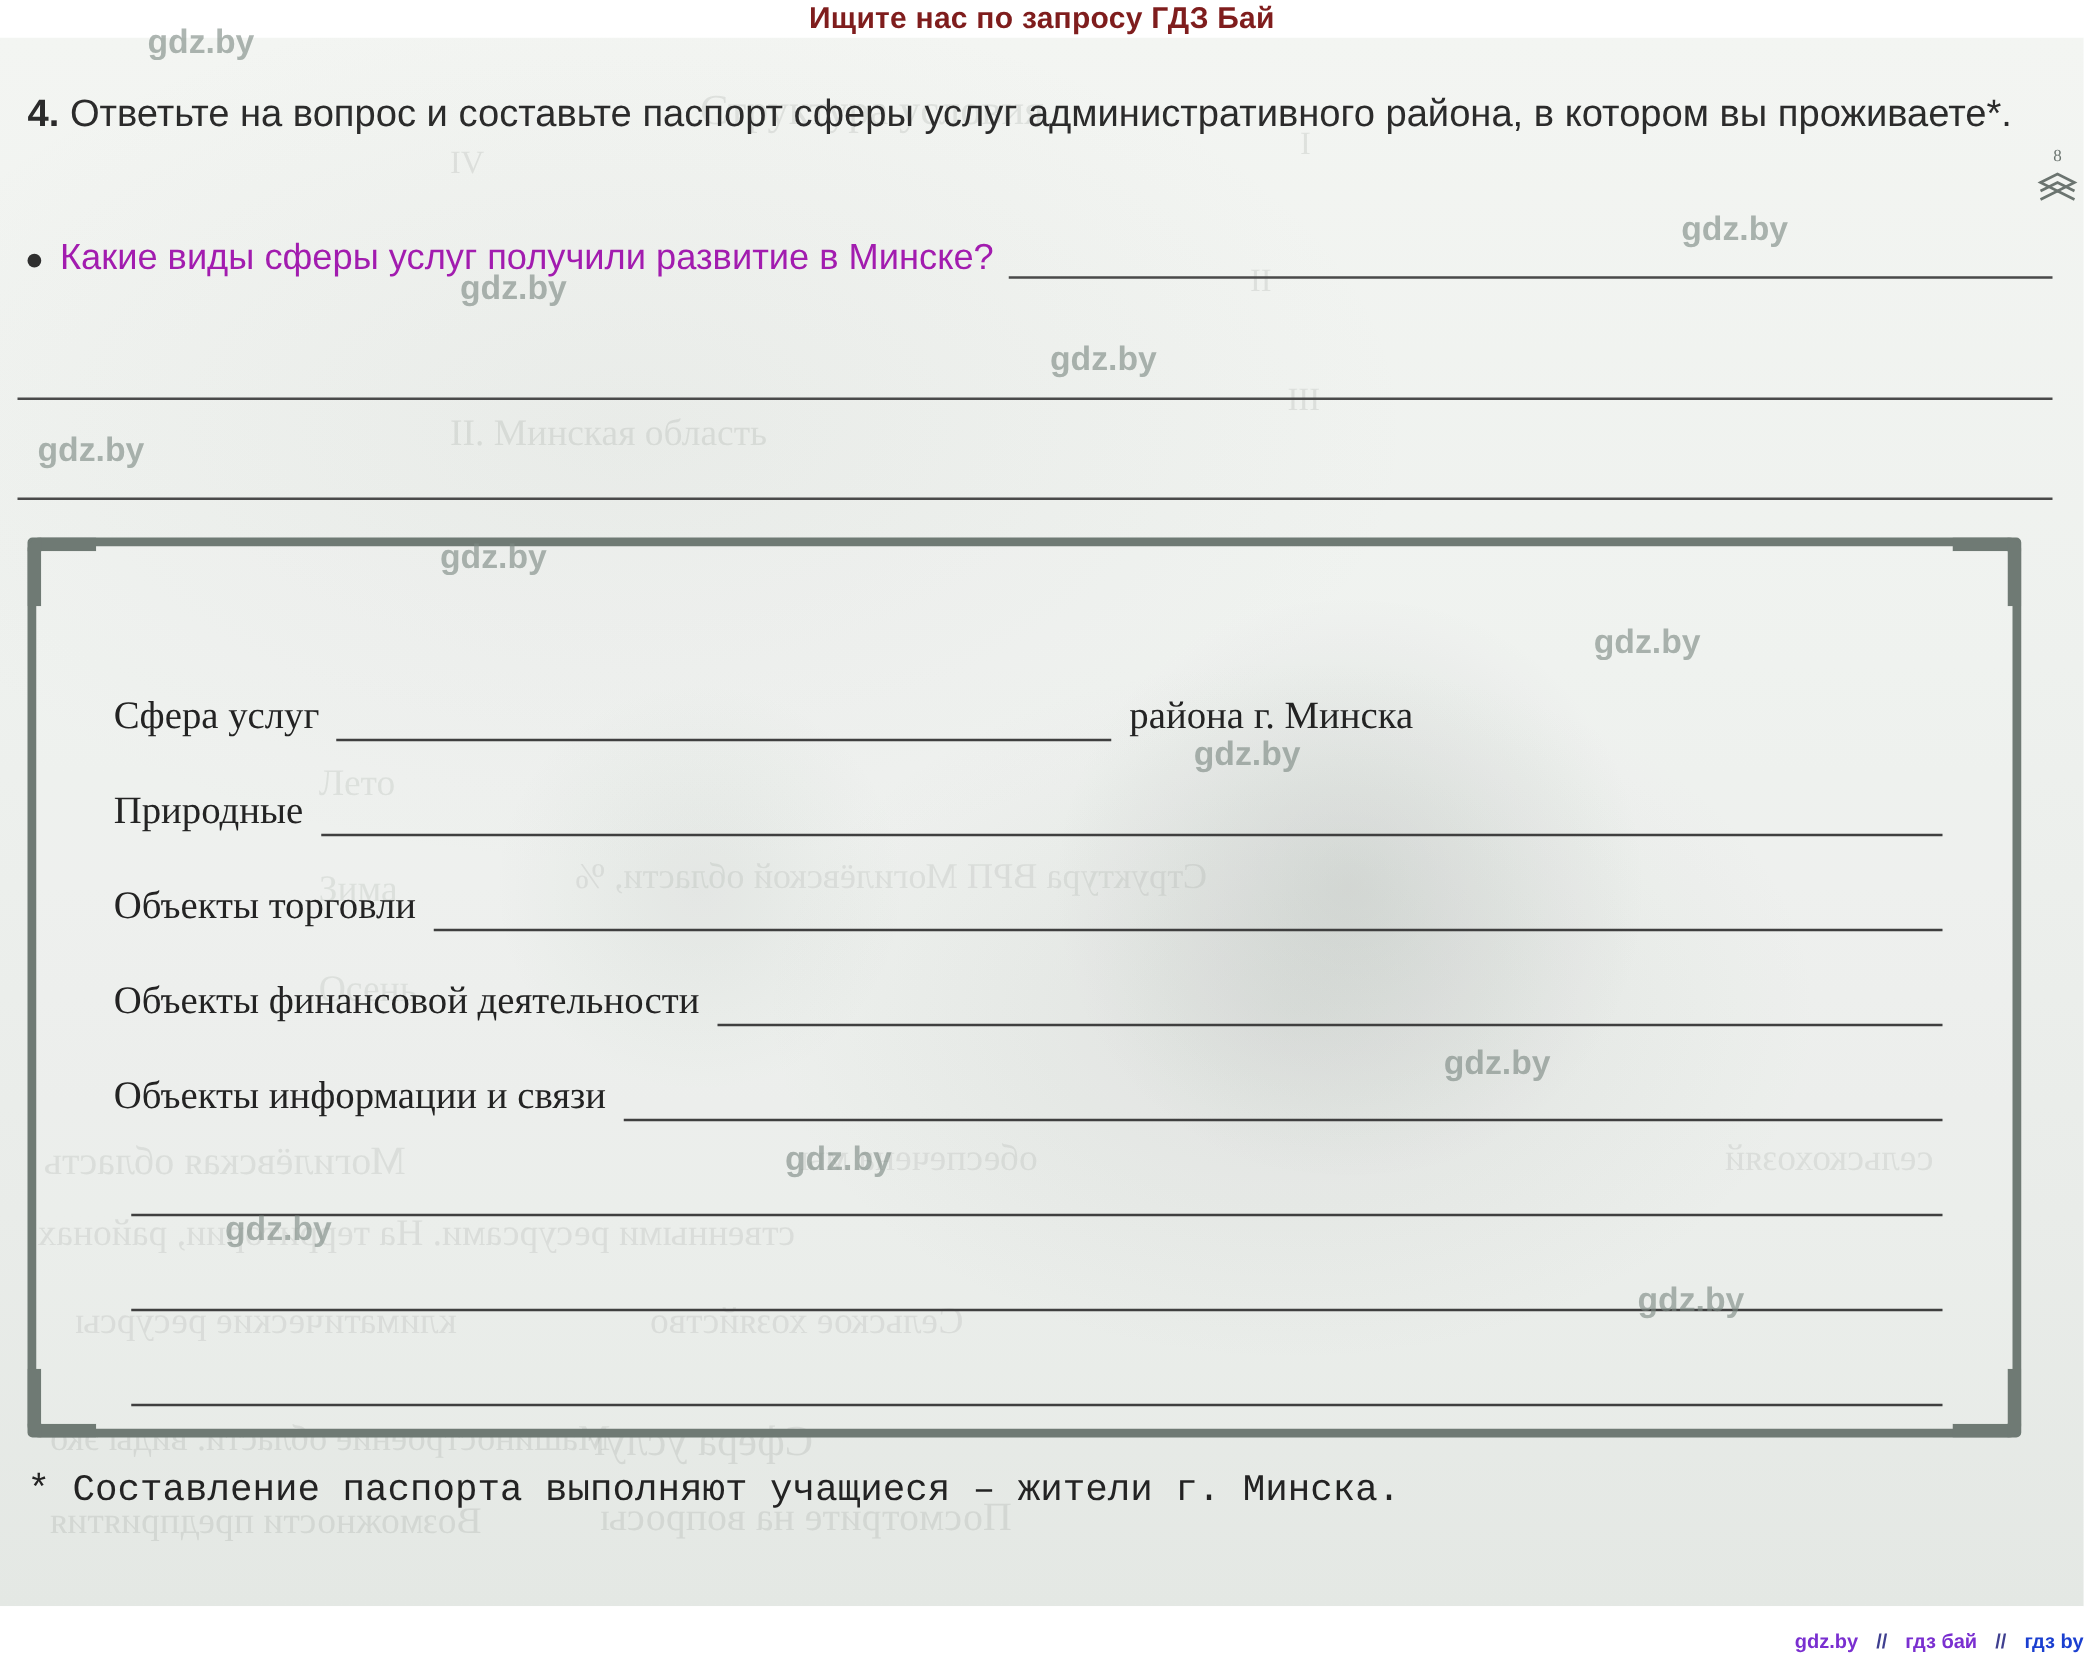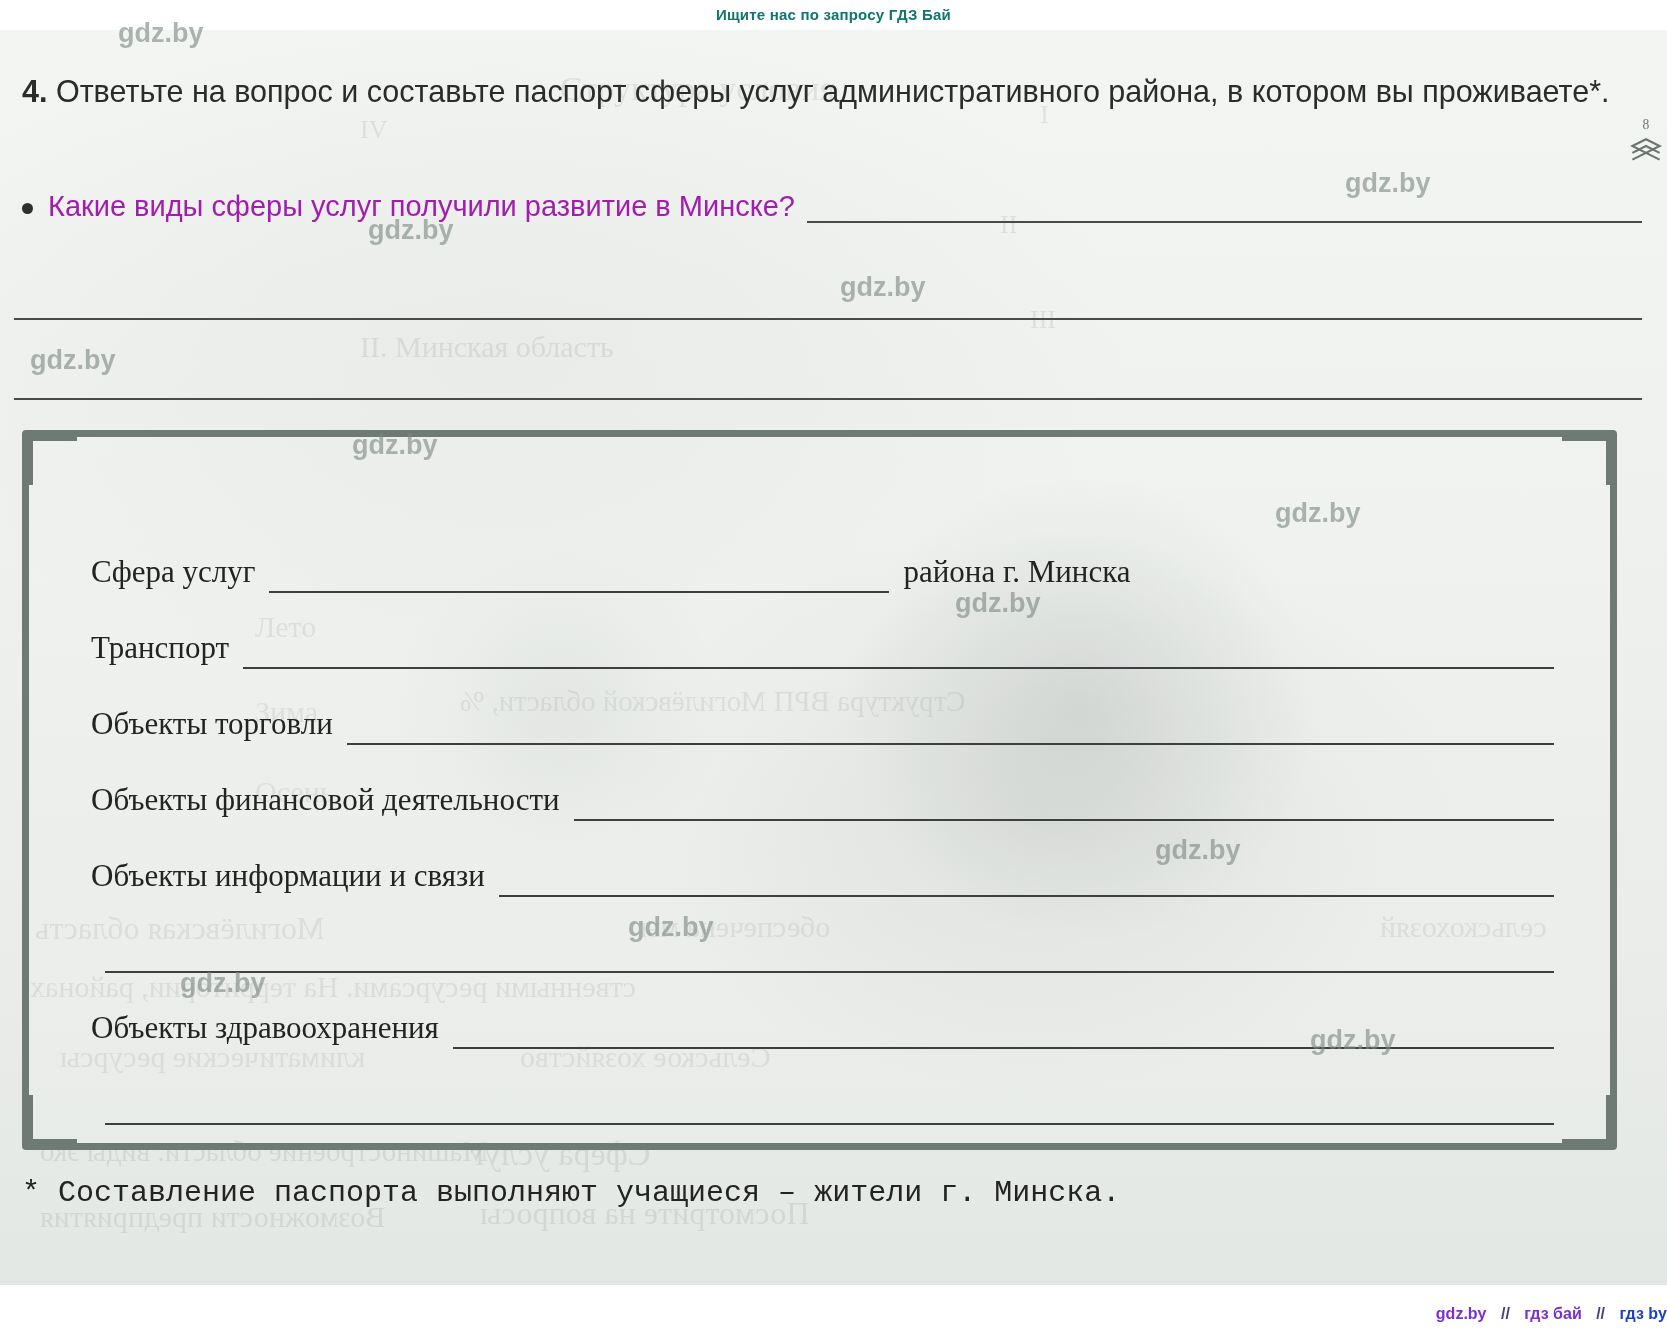--- a/index.html
+++ b/index.html
@@ -44,23 +44,23 @@
     background: radial-gradient(circle, rgba(120,130,125,0.20), rgba(255,255,255,0) 68%);
   }
 
   
   .top-banner {
     position: absolute;
     top: 0; left: 0;
     width: 100%;
     height: 30px;
     text-align: center;
-    font-size: 15px;
+    font-size: 24px;
     font-weight: bold;
-    color: #0f766e;
+    color: #7f1d1d;
     line-height: 30px;
     letter-spacing: .2px;
     background: #ffffff;
   }
   .bottom-banner {
     position: absolute;
     bottom: 0; left: 0;
     width: 100%;
     height: 58px;
     background: #ffffff;
@@ -260,40 +260,39 @@
     <span class="corner tr"></span>
     <span class="corner bl"></span>
     <span class="corner br"></span>
     <div class="p-rows" id="passport-rows">
         <div class="p-row">
           <span class="lbl">Сфера услуг</span>
           <span class="ln short"></span>
           <span class="tail">района г. Минска</span>
         </div>
         <div class="p-row">
-          <span class="lbl">Транспорт</span>
+          <span class="lbl">Природные</span>
           <span class="ln"></span>
         </div>
         <div class="p-row">
           <span class="lbl">Объекты торговли</span>
           <span class="ln"></span>
         </div>
         <div class="p-row">
           <span class="lbl">Объекты финансовой деятельности</span>
           <span class="ln"></span>
         </div>
         <div class="p-row">
           <span class="lbl">Объекты информации и связи</span>
           <span class="ln"></span>
         </div>
         <div class="p-row">
           <span class="ln"></span>
         </div>
         <div class="p-row">
-          <span class="lbl">Объекты здравоохранения</span>
           <span class="ln"></span>
         </div>
         <div class="p-row">
           <span class="ln"></span>
         </div>
       </div>
   </div>
 
   <div class="footnote">* Составление паспорта выполняют учащиеся – жители г. Минска.</div>
 

